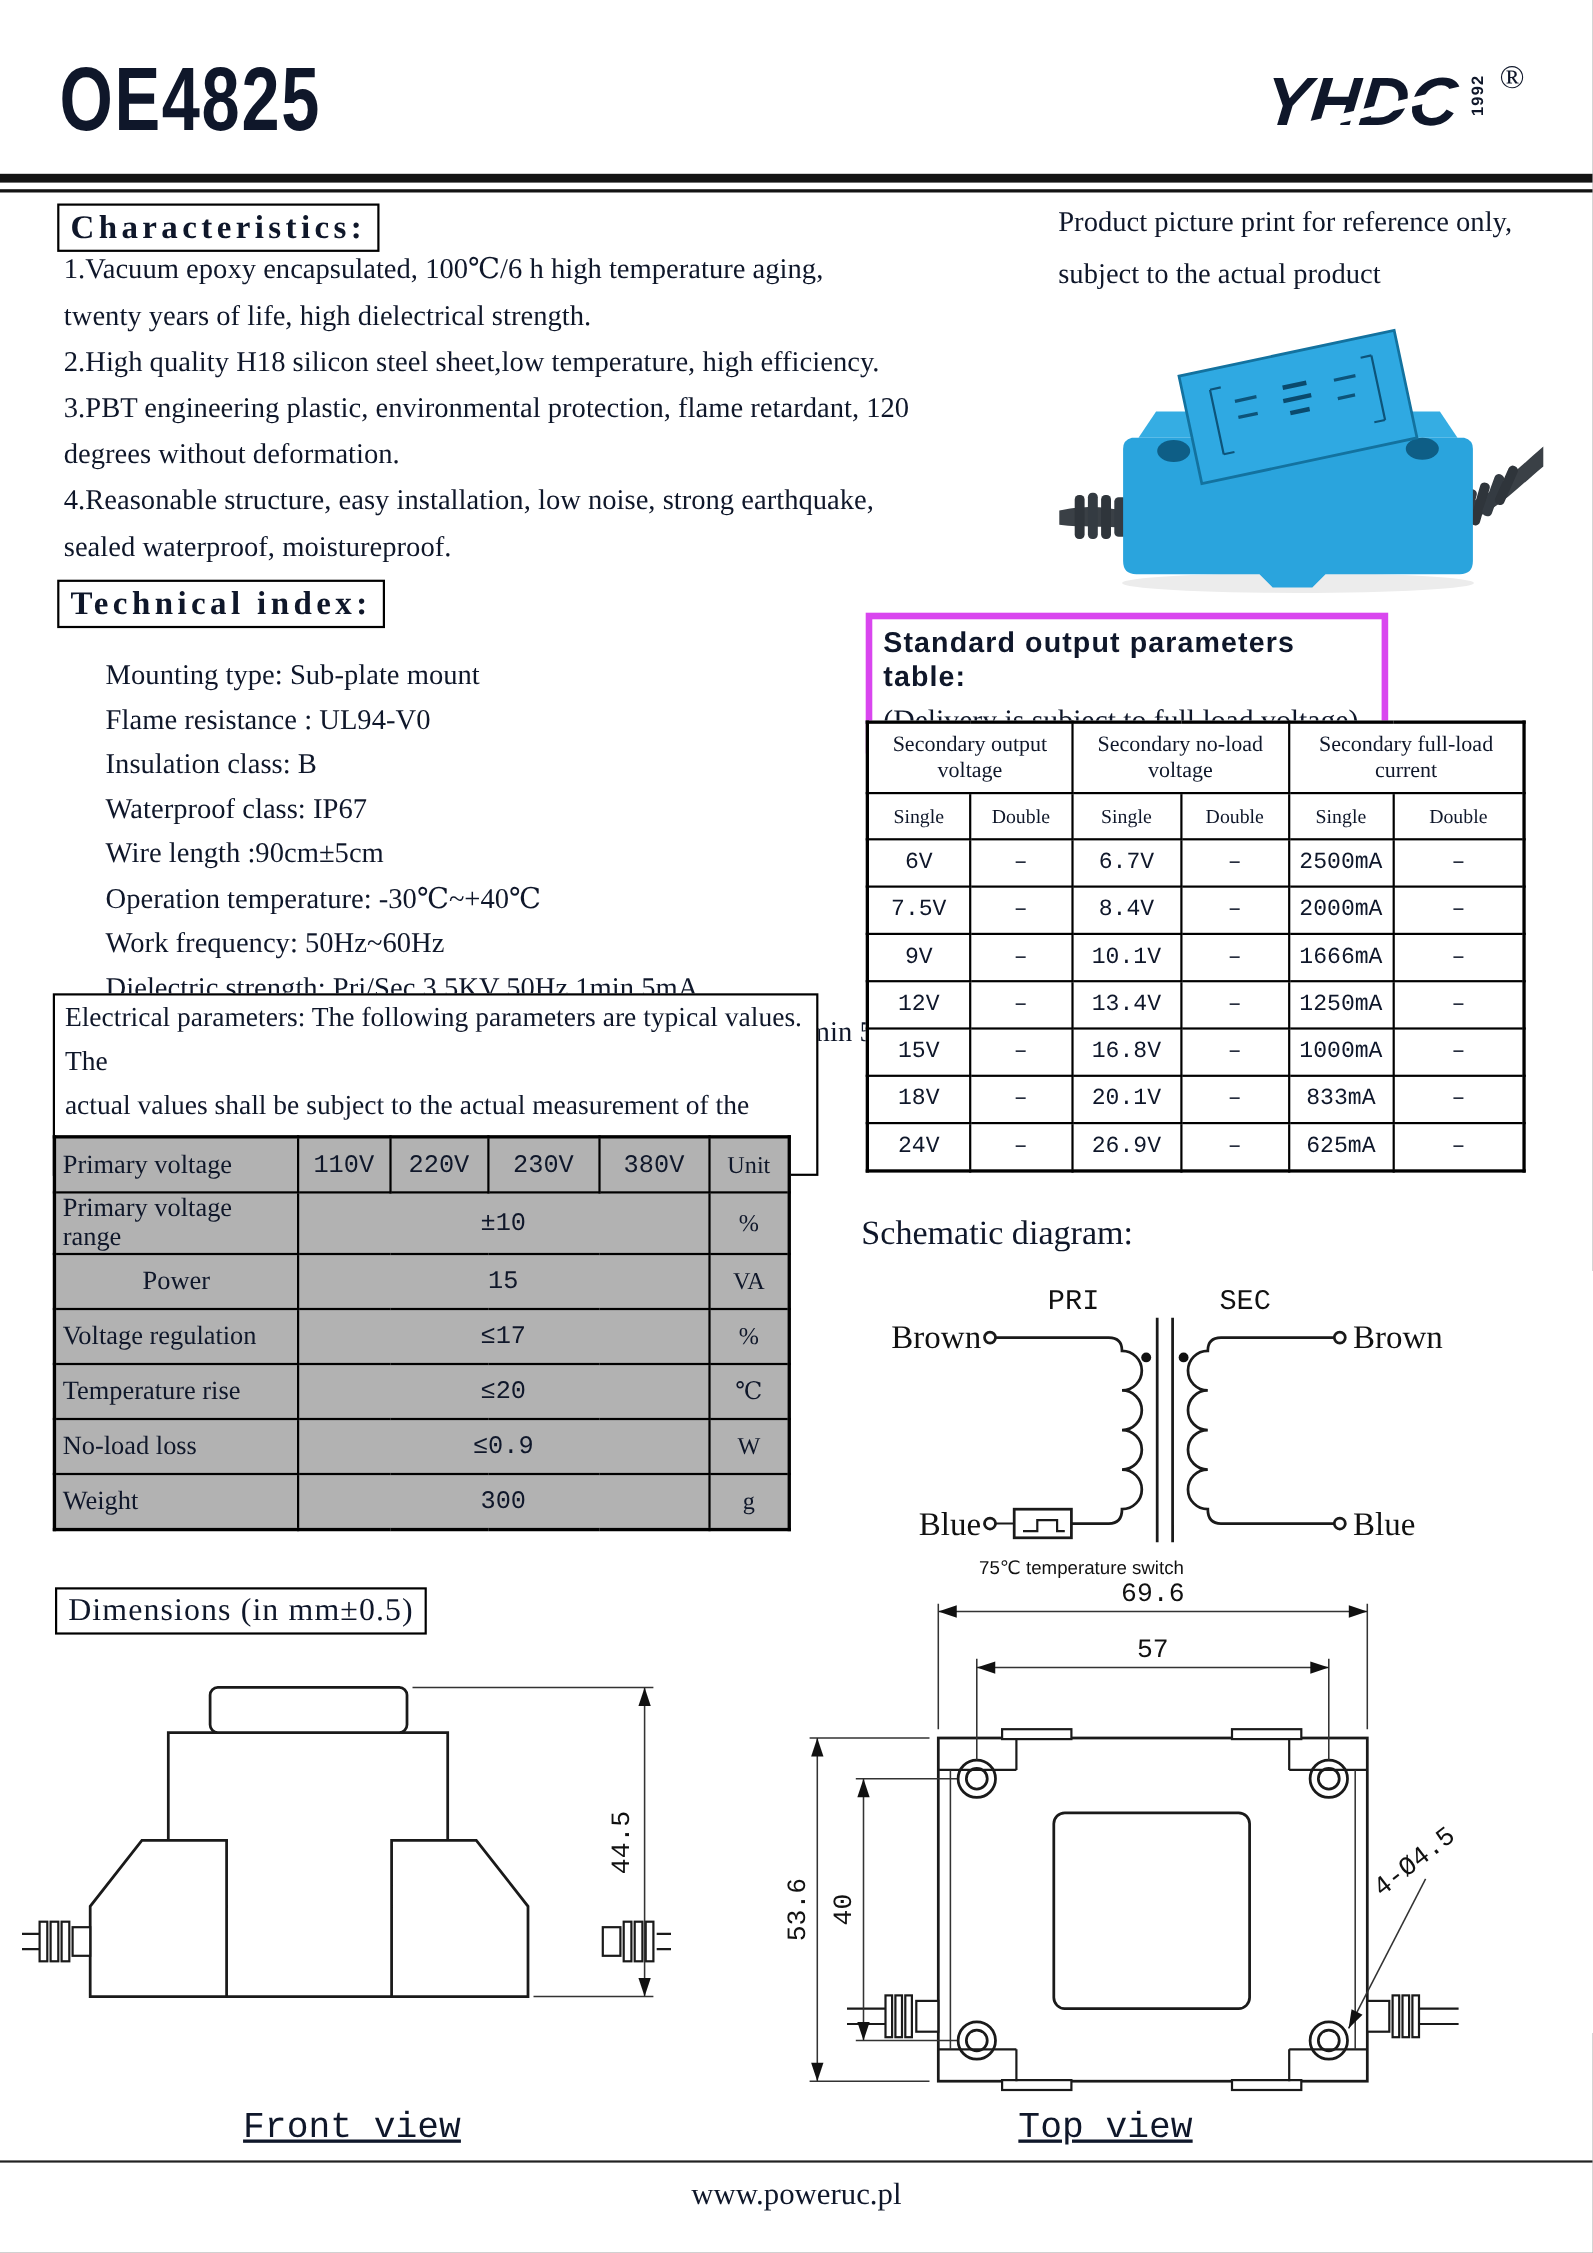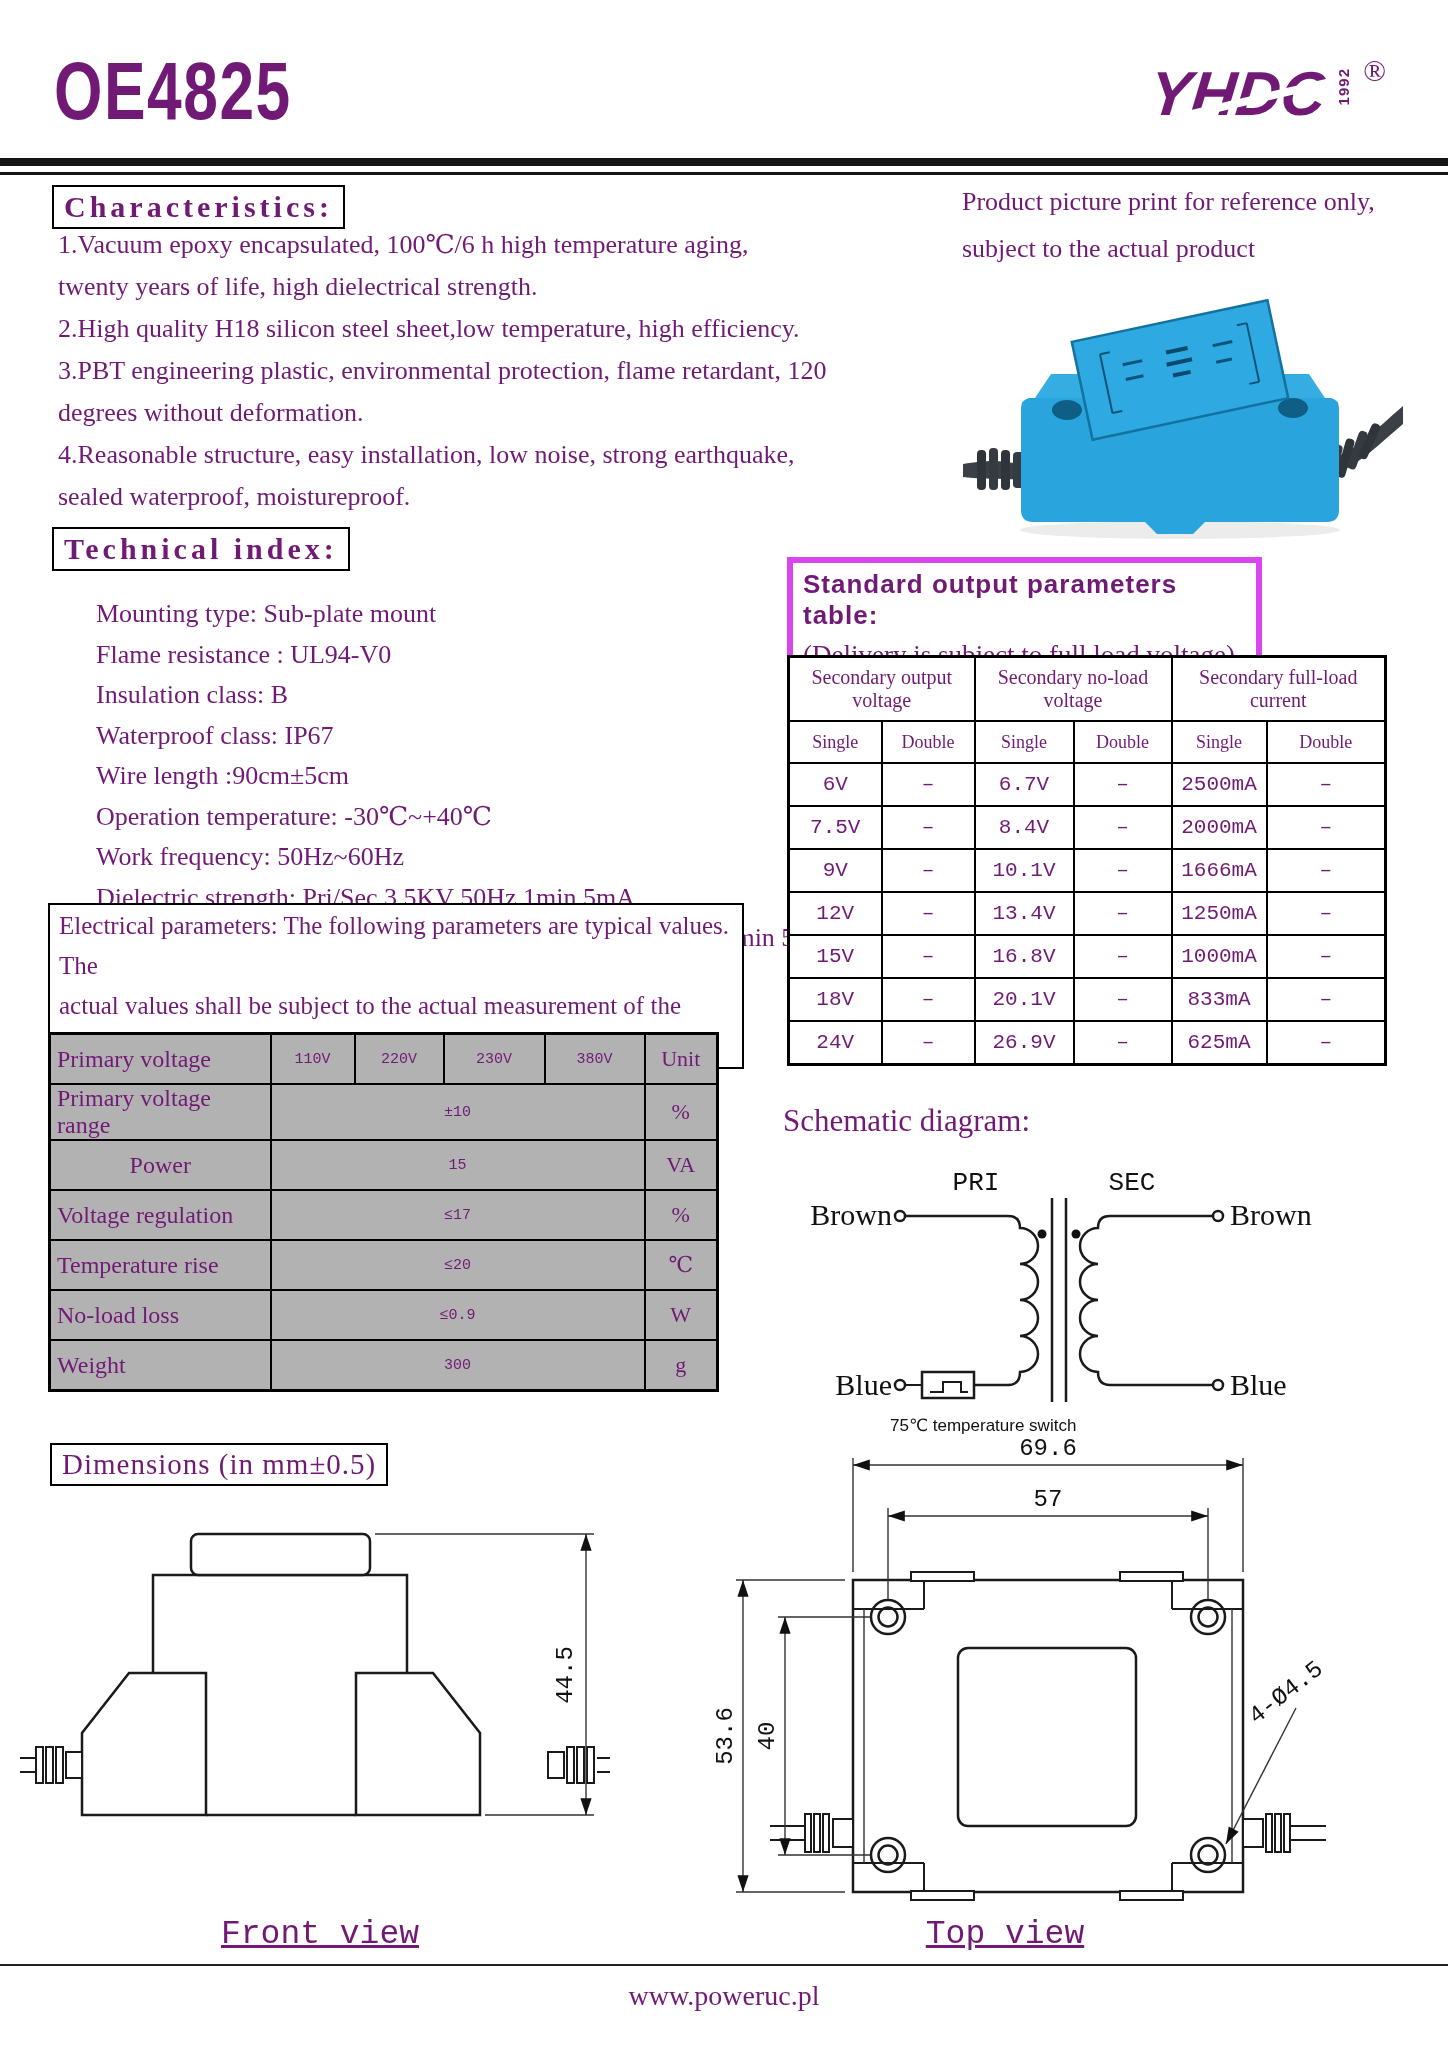--- a/index.html
+++ b/index.html
@@ -1,17 +1,17 @@
 <!DOCTYPE html>
 <html><head>
 <meta charset="utf-8">
 <style>
   html,body{margin:0;padding:0;background:#888;}
   .page{position:relative;width:1448px;height:2048px;background:#fff;overflow:hidden;
-        font-family:"Liberation Serif","DejaVu Serif",serif;color:#701a75;margin:0 auto;}
+        font-family:"Liberation Serif","DejaVu Serif",serif;color:#0f172a;margin:0 auto;}
   .sans{font-family:"Liberation Sans","DejaVu Sans",sans-serif;}
 
   .model{position:absolute;left:54px;top:44px;font-family:"Liberation Sans","DejaVu Sans",sans-serif;
          font-weight:600;font-size:82px;letter-spacing:2px;transform:scaleX(0.76);transform-origin:left top;}
 
   .logo{position:absolute;top:62px;right:96px;height:70px;}
   .logo-inner{position:relative;display:inline-block;overflow:hidden;padding-right:26px;}
   .logo-text{font-family:"Liberation Sans","DejaVu Sans",sans-serif;font-weight:bold;font-style:italic;
              font-size:62px;line-height:64px;transform:skewX(-6deg);}
   .logo-stripe{position:absolute;left:-10px;top:32px;width:120%;height:8px;background:#fff;transform:rotate(-13deg);}
@@ -47,21 +47,21 @@
   .std .grp-row th{height:62px;font-weight:normal;font-size:20px;}
   .std .sub-row th{height:40px;font-weight:normal;font-size:18px;}
   .std td{height:41px;font-family:"Liberation Mono","DejaVu Sans Mono",monospace;font-size:21px;}
 
   .note{position:absolute;left:48px;top:903px;width:674px;border:2px solid #000;
         font-size:25px;line-height:40px;padding:1px 9px;background:#fff;}
 
   .elec{position:absolute;left:48px;top:1032px;border:3px solid #000;background:#b2b2b2;}
   .elec td{border:2px solid #000000;height:48px;padding:0 6px;}
   .elec .lbl{font-size:24px;text-align:left;}
-  .elec .val{font-family:"Liberation Mono","DejaVu Sans Mono",monospace;font-size:15px;text-align:center;}
+  .elec .val{font-family:"Liberation Mono","DejaVu Sans Mono",monospace;font-size:23px;text-align:center;}
   .elec .unit{font-size:22px;text-align:center;}
   .elec tr:nth-child(3) .lbl{text-align:center;}
 
   .schem-title{position:absolute;left:783px;top:1103px;font-size:31px;}
   .schem-svg{position:absolute;left:780px;top:1150px;}
 
   .front-svg{position:absolute;left:20px;top:1515px;}
   .top-svg{position:absolute;left:608px;top:1430px;}
 
   .view-label{position:absolute;width:300px;text-align:center;top:1916px;

